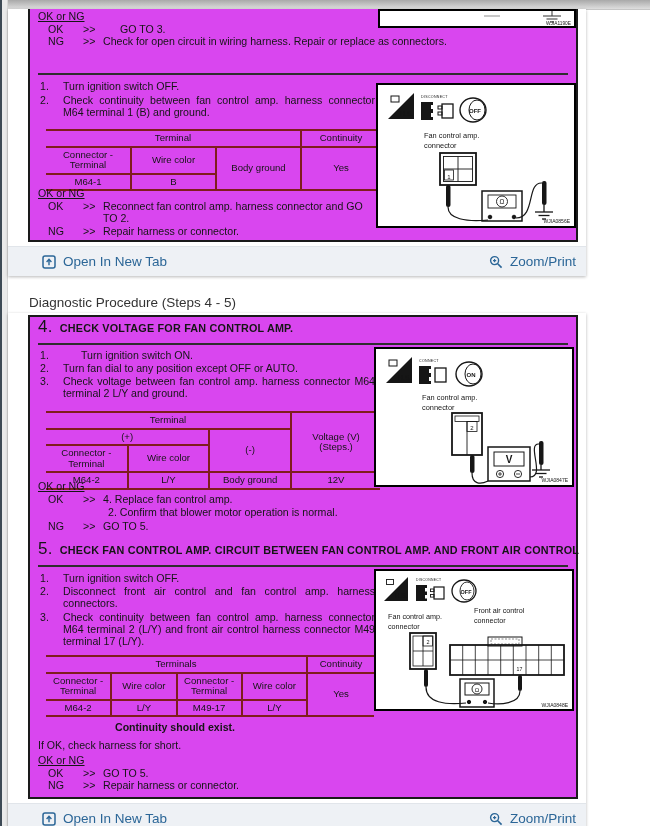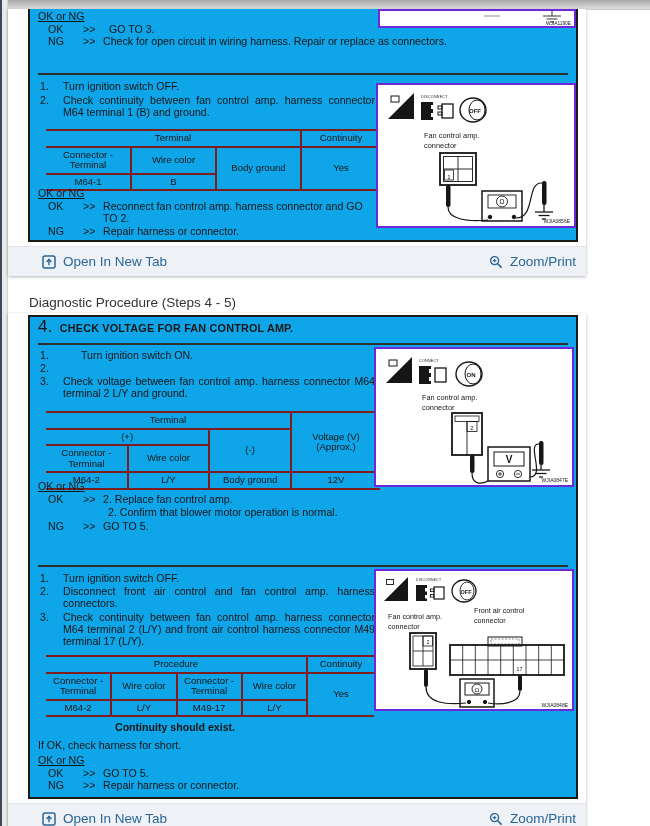--- a/index.html
+++ b/index.html
@@ -4,38 +4,38 @@
 <style>
   html,body{margin:0;padding:0}
   body{width:650px;height:826px;position:relative;background:#ffffff;overflow:hidden;
        font-family:"Liberation Sans",sans-serif;-webkit-font-smoothing:antialiased}
   .abs{position:absolute}
   
   .top-band{left:0;top:0;width:650px;height:9px;background:linear-gradient(#a9a9a9,#dedede);border-bottom:1px solid #c6c6c6}
   .left-strip{left:0;top:0;width:8px;height:826px;background:#eaeaea;border-left:2px solid #3d4a55;border-right:1px solid #d6d6d6;box-sizing:border-box}
   .cardbg{left:8px;background:#fff;width:578px;box-shadow:0 1px 3px rgba(0,0,0,.28)}
   
-  .frame{background:#0ea5e9;border:2px solid #1a1a1a;box-sizing:border-box}
+  .frame{background:#d946ef;border:2px solid #1a1a1a;box-sizing:border-box}
   .noTop{border-top:none}
   .doc{color:#151515}
   .t{position:absolute;font-size:10.6px;line-height:12px;white-space:nowrap;color:#151515}
   .okng{text-decoration:underline}
   .snum{font-size:17px;letter-spacing:.3px}
   .stitle{font-size:10.8px;font-weight:700;margin-left:7px;letter-spacing:.2px}
   .rule{position:absolute;height:2px;background:#2e2e2e}
   .itext{white-space:normal;text-align:justify;width:312px}
   .res-t{white-space:normal;width:272px}
   
   table.dt{position:absolute;border-collapse:collapse;table-layout:fixed;font-size:9.6px;line-height:10.6px;
            color:#151515;text-align:center;border-top:2px solid #222;border-bottom:2px solid #222}
   table.dt td{border:2px solid #7f1d1d;padding:2px 2px;vertical-align:middle}
   table.dt td:first-child{border-left:none}
   table.dt td:last-child{border-right:none}
   
-  .illus{position:absolute;border:2px solid #6d28d9;background:#fff;box-sizing:border-box}
+  .illus{position:absolute;border:2px solid #000000;background:#fff;box-sizing:border-box}
   svg text{font-family:"Liberation Sans",sans-serif;fill:#151515}
   
   .bar{left:8px;width:578px;height:30px;background:#eef1f5;border-top:1px solid #e1e5ea;box-sizing:border-box;
        display:flex;align-items:center;justify-content:space-between;padding:0 10px 0 34px}
   .link{color:#2b6697;font-size:13.5px;display:flex;align-items:center;gap:7px;cursor:pointer;text-decoration:none}
   .link svg{display:block}
   .heading{left:29px;top:295px;font-size:13.5px;color:#333}
 </style>
 </head>
 <body>
@@ -56,21 +56,21 @@
         <line x1="166.5" y1="8" x2="177.5" y2="8"></line>
         <line x1="170" y1="11" x2="174" y2="11"></line>
       </g>
       <text x="191" y="14" font-size="4.8" text-anchor="end" fill="#555">WJIA1190E</text>
     </svg>
   </div>
 
   <div class="t okng" style="left:8px;top:1px">OK or NG</div>
   <div class="t" style="left:18px;top:14px">OK</div>
   <div class="t" style="left:53px;top:14px">&gt;&gt;</div>
-  <div class="t" style="left:79px;top:14px">GO TO 3.</div>
+  <div class="t" style="left:90px;top:14px">GO TO 3.</div>
   <div class="t" style="left:18px;top:26px">NG</div>
   <div class="t" style="left:53px;top:26px">&gt;&gt;</div>
   <div class="t" style="left:73px;top:26px">Check for open circuit in wiring harness. Repair or replace as connectors.</div>
 
   <div class="rule" style="left:8px;top:64px;width:530px"></div>
 
   <div class="t" style="left:10px;top:71px">1.</div>
   <div class="t" style="left:33px;top:71px">Turn ignition switch OFF.</div>
   <div class="t" style="left:10px;top:85px">2.</div>
   <div class="t itext" style="left:33px;top:85px">Check continuity between fan control amp. harness connector M64 terminal 1 (B) and ground.</div>
@@ -182,30 +182,31 @@
 <div class="abs frame doc" style="left:28px;top:315px;width:550px;height:484px">
 
   <div class="t" style="left:8px;top:4px">
     <span class="snum">4.</span><span class="stitle">CHECK VOLTAGE FOR FAN CONTROL AMP.</span>
   </div>
   <div class="rule" style="left:8px;top:26px;width:530px"></div>
 
   <div class="t" style="left:10px;top:32px">1.</div>
   <div class="t" style="left:51px;top:32px">Turn ignition switch ON.</div>
   <div class="t" style="left:10px;top:45px">2.</div>
+  <div class="t" style="left:33px;top:45px">Turn fan dial to any position except OFF or AUTO.</div>
   <div class="t" style="left:10px;top:58px">3.</div>
   <div class="t itext" style="left:33px;top:58px">Check voltage between fan control amp. harness connector M64 terminal 2 L/Y and ground.</div>
 
   <table class="dt" style="left:16px;top:94px;width:324px">
     <tbody>
         <tr>
       <td colspan="3" style="width:240px">Terminal</td>
       <td rowspan="3" style="width:84px">
         <div>Voltage (V)</div>
-        <div>(Approx.)</div>
+        <div>(Steps.)</div>
       </td>
     </tr>
     <tr>
       <td colspan="2">(+)</td>
       <td rowspan="2" style="width:84px">(-)</td>
     </tr>
     <tr>
       <td style="width:92px">Connector - Terminal</td>
       <td style="width:64px">Wire color</td>
     </tr>
@@ -214,21 +215,21 @@
       <td>L/Y</td>
       <td>Body ground</td>
       <td>12V</td>
     </tr>
   </tbody>
     </table>
 
   <div class="t okng" style="left:8px;top:163px">OK or NG</div>
   <div class="t" style="left:18px;top:176px">OK</div>
   <div class="t" style="left:53px;top:176px">&gt;&gt;</div>
-  <div class="t" style="left:73px;top:176px">2. Replace fan control amp.</div>
+  <div class="t" style="left:73px;top:176px">4. Replace fan control amp.</div>
   <div class="t" style="left:78px;top:189px">2. Confirm that blower motor operation is normal.</div>
   <div class="t" style="left:18px;top:203px">NG</div>
   <div class="t" style="left:53px;top:203px">&gt;&gt;</div>
   <div class="t" style="left:73px;top:203px">GO TO 5.</div>
 
   <div class="illus" style="left:344px;top:30px;width:200px;height:140px">
     <svg width="196" height="136" viewBox="0 0 196 136">
       <g>
         <rect x="10" y="8" width="26" height="26" fill="#161616"></rect>
         <polygon points="10,8 36,8 10,34" fill="#fff"></polygon>
@@ -272,33 +273,36 @@
       <g stroke="#161616" stroke-width="1.3">
         <line x1="165" y1="116" x2="165" y2="121"></line>
         <line x1="156" y1="121" x2="174" y2="121"></line>
         <line x1="159.5" y1="124.5" x2="170.5" y2="124.5"></line>
         <line x1="163" y1="128" x2="167" y2="128"></line>
       </g>
       <text x="192" y="133" font-size="5" text-anchor="end" fill="#555">WJIA0847E</text>
     </svg>
   </div>
 
+  <div class="t" style="left:8px;top:226px">
+    <span class="snum">5.</span><span class="stitle">CHECK FAN CONTROL AMP. CIRCUIT BETWEEN FAN CONTROL AMP. AND FRONT AIR CONTROL</span>
+  </div>
   <div class="rule" style="left:8px;top:248px;width:530px"></div>
 
   <div class="t" style="left:10px;top:255px">1.</div>
   <div class="t" style="left:33px;top:255px">Turn ignition switch OFF.</div>
   <div class="t" style="left:10px;top:268px">2.</div>
   <div class="t itext" style="left:33px;top:268px">Disconnect front air control and fan control amp. harness connectors.</div>
   <div class="t" style="left:10px;top:294px">3.</div>
   <div class="t itext" style="left:33px;top:294px">Check continuity between fan control amp. harness connector M64 terminal 2 (L/Y) and front air control harness connector M49 terminal 17 (L/Y).</div>
 
   <table class="dt" style="left:16px;top:338px;width:318px">
     <tbody>
         <tr>
-      <td colspan="4" style="width:256px">Procedure</td>
+      <td colspan="4" style="width:256px">Terminals</td>
       <td style="width:62px">Continuity</td>
     </tr>
     <tr>
       <td style="width:66px">Connector - Terminal</td>
       <td style="width:62px">Wire color</td>
       <td style="width:66px">Connector - Terminal</td>
       <td style="width:62px">Wire color</td>
       <td rowspan="2">Yes</td>
     </tr>
     <tr>

